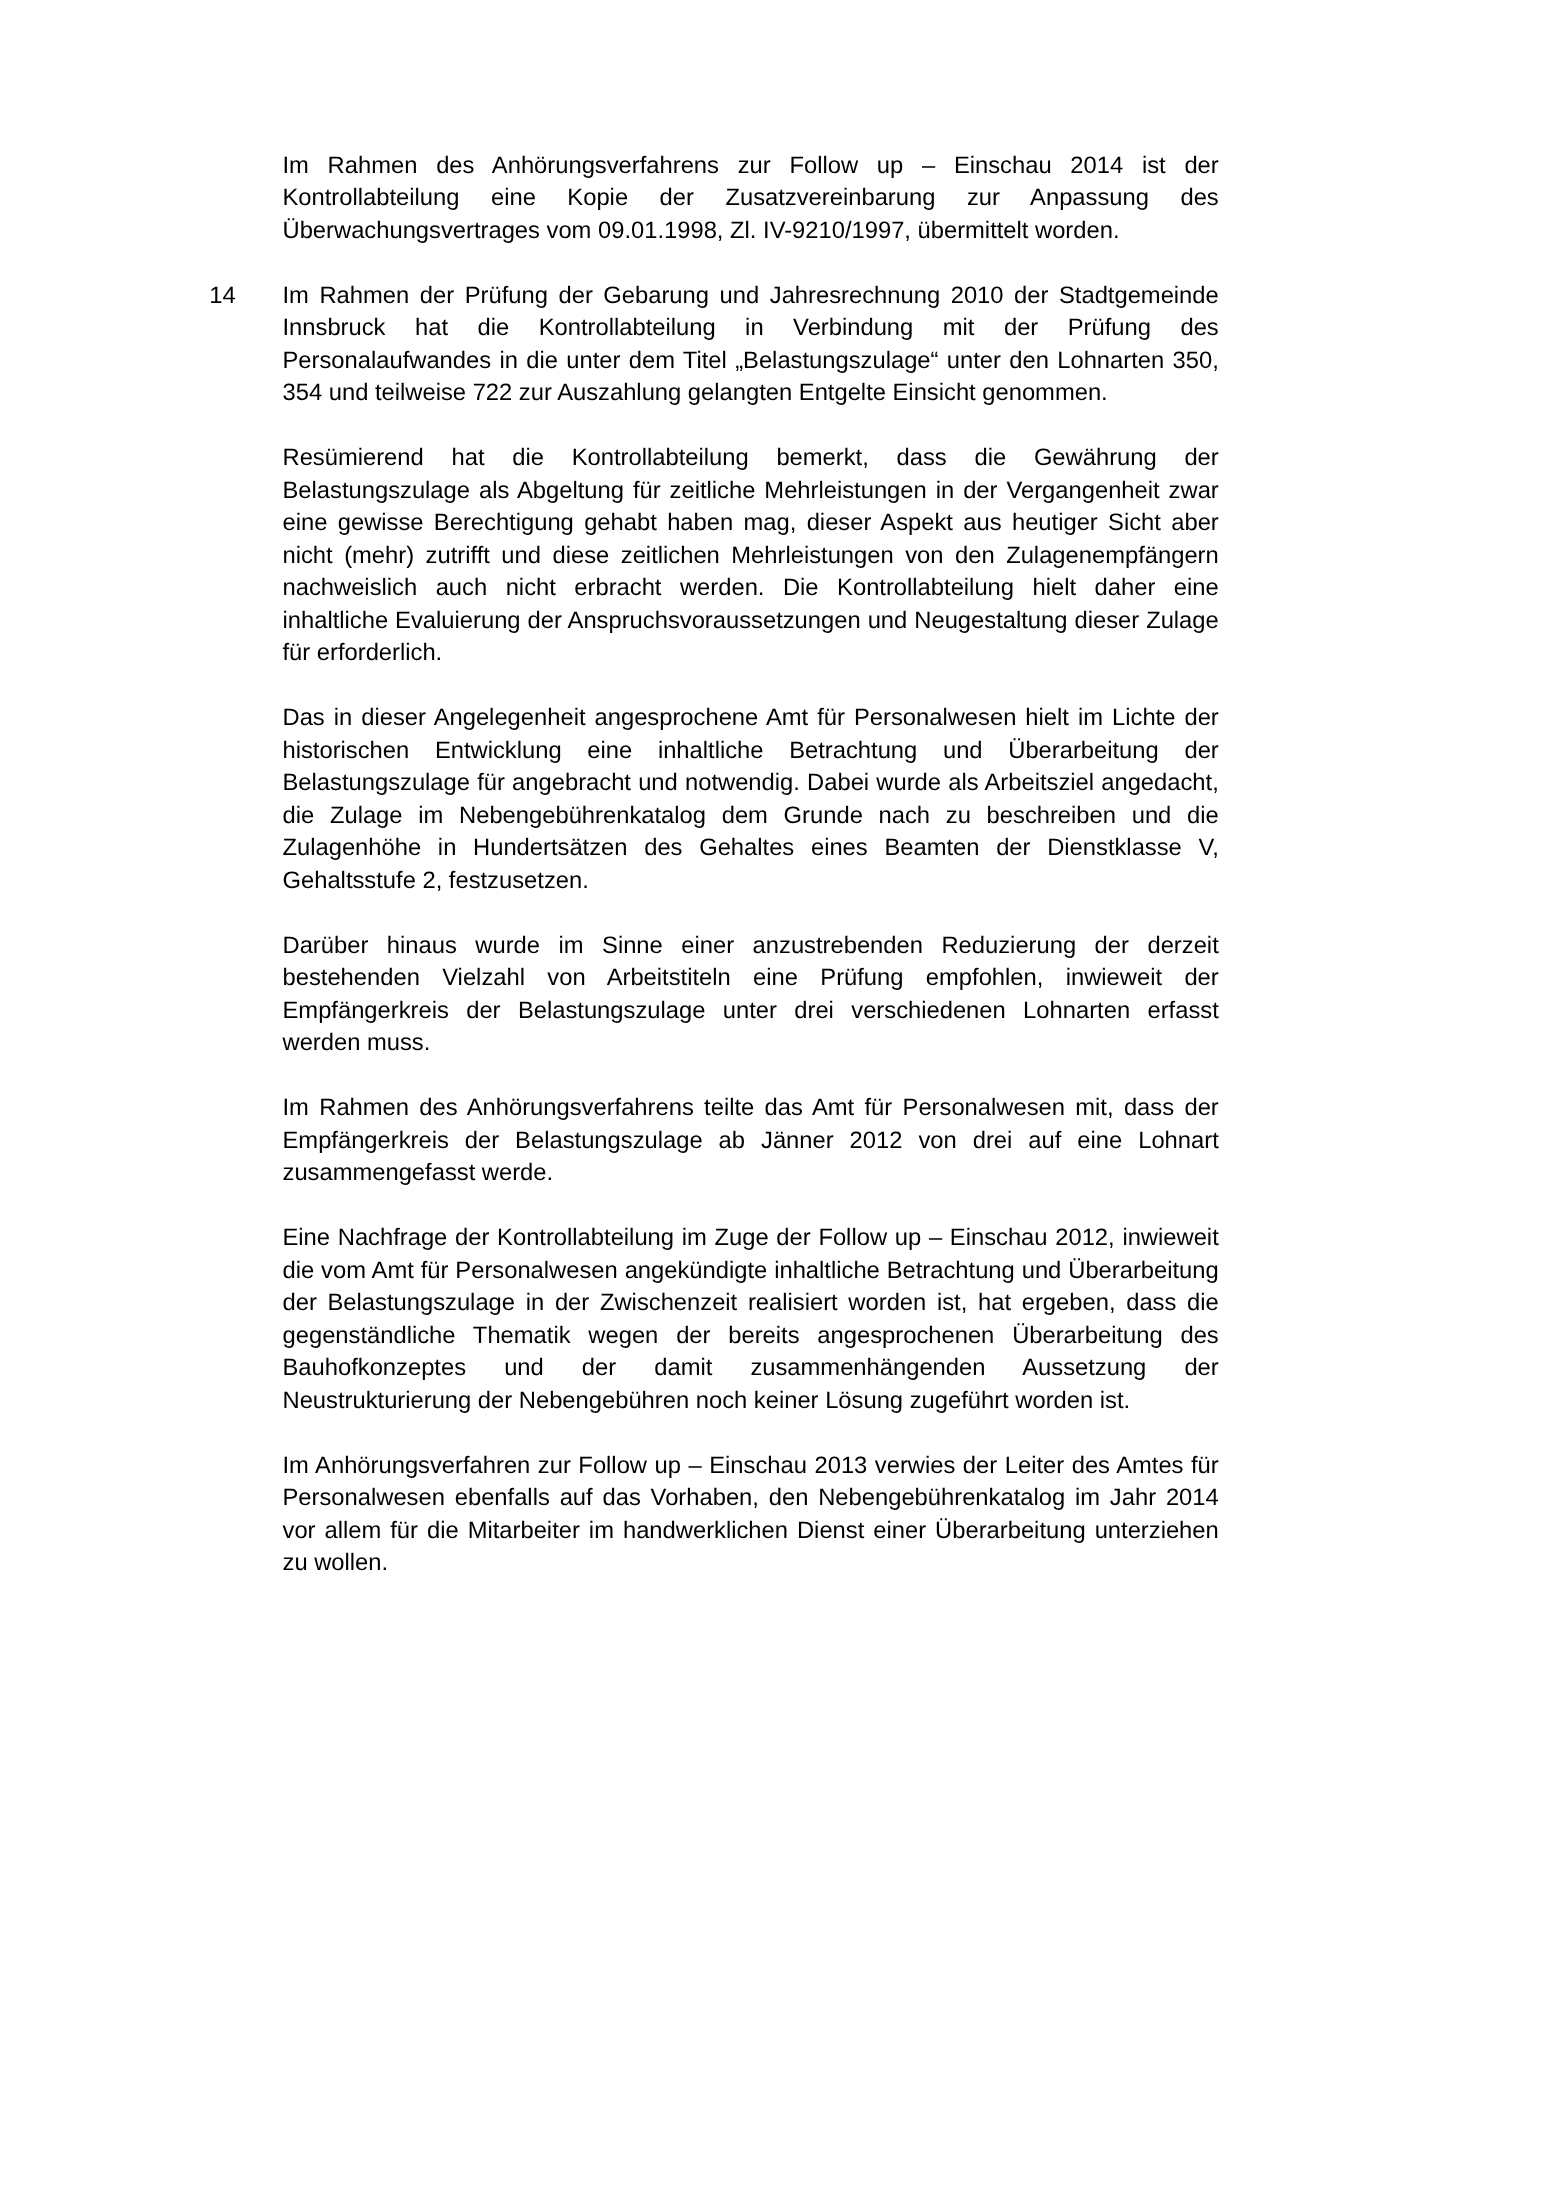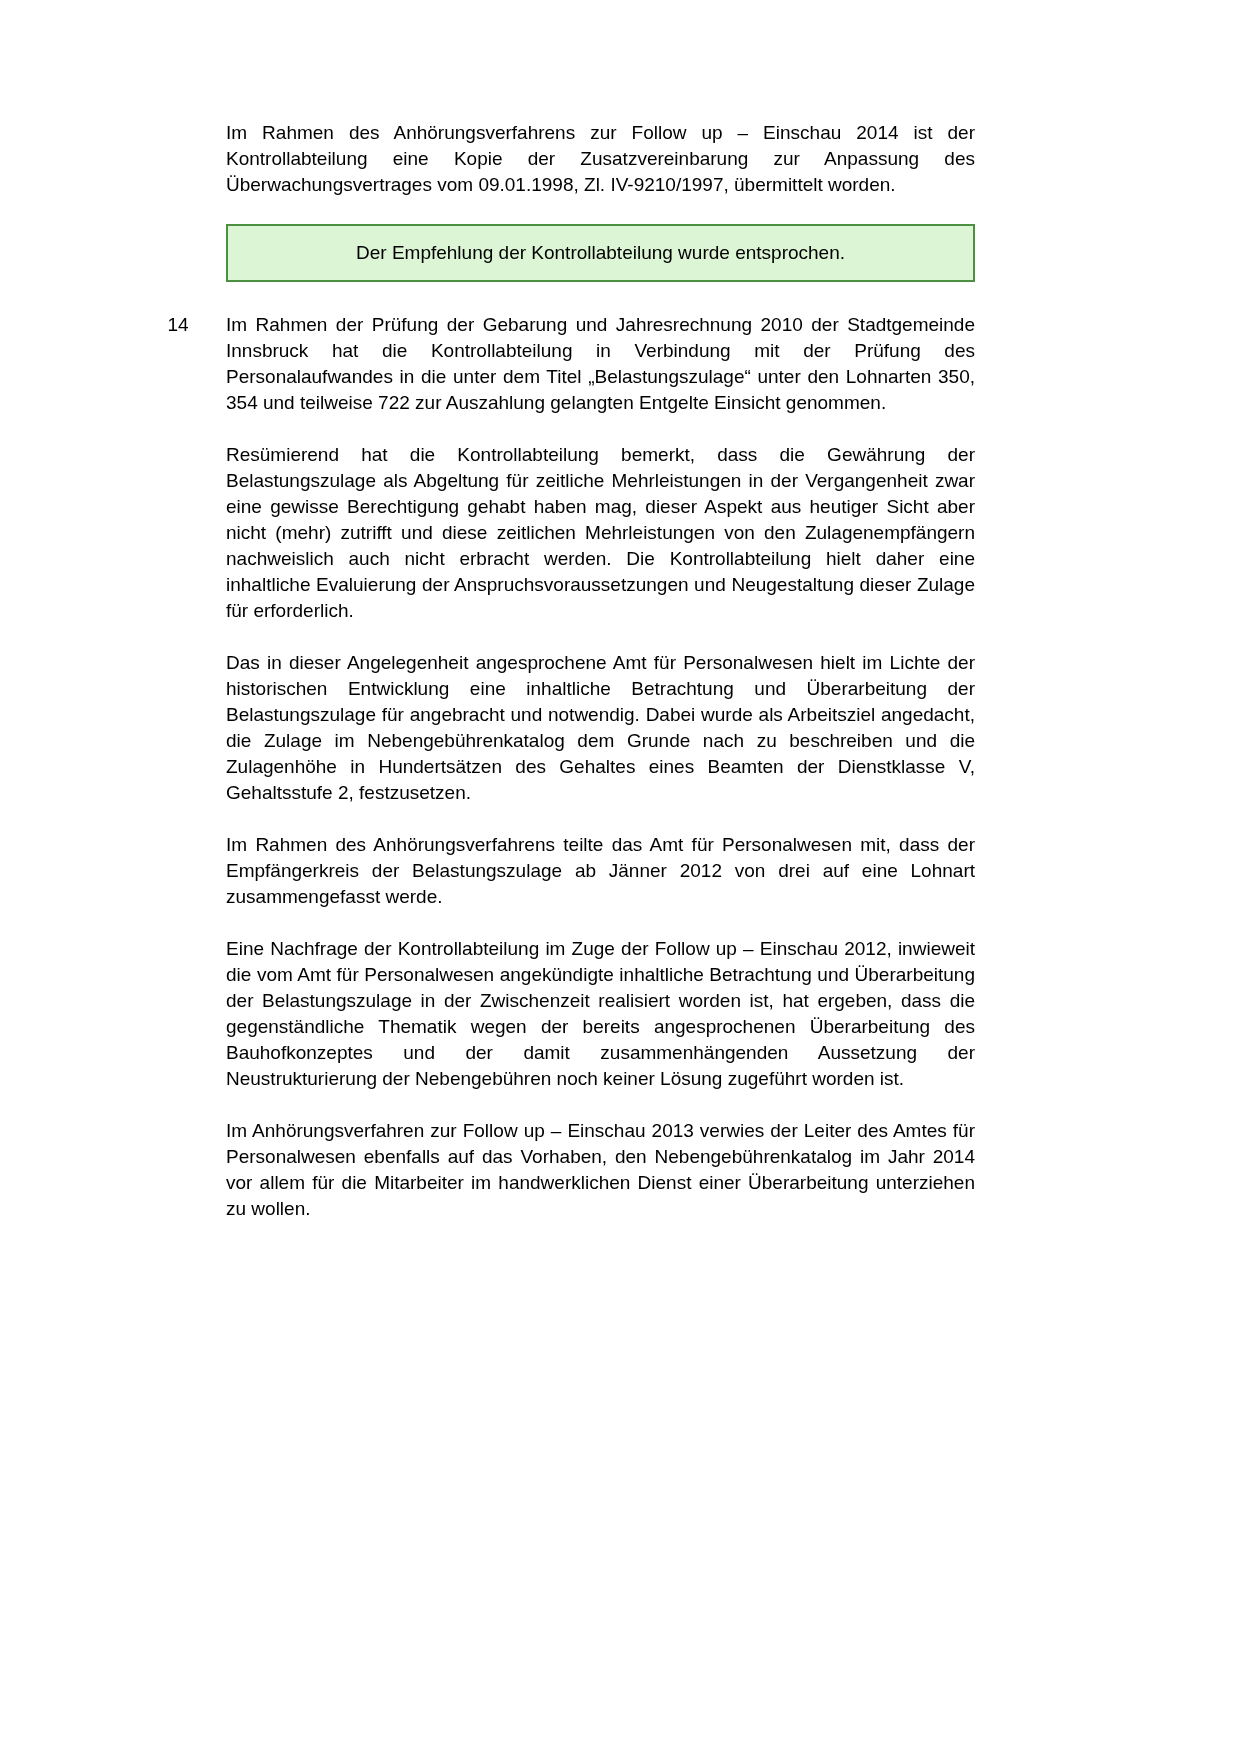--- a/index.html
+++ b/index.html
@@ -72,33 +72,31 @@
 </style>
 </head>
 <body>
 
 <div class="page">
 
   <div class="content">
 
     <p class="para">Im Rahmen des Anhörungsverfahrens zur Follow up – Einschau 2014 ist der Kontrollabteilung eine Kopie der Zusatzvereinbarung zur Anpassung des Überwachungsvertrages vom 09.01.1998, Zl. IV-9210/1997, übermittelt worden.</p>
 
-    <div class="rec-box" style="background: rgb(220, 245, 212); border-color: rgb(76, 145, 65);">
-      <span>Der Empfehlung der Kontrollabteilung wurde entsprochen.</span>
-    </div>
 
     <div class="item-row">
       <div class="item-number">14</div>
       <p class="para">Im Rahmen der Prüfung der Gebarung und Jahresrechnung 2010 der Stadtgemeinde Innsbruck hat die Kontrollabteilung in Verbindung mit der Prüfung des Personalaufwandes in die unter dem Titel „Belastungszulage“ unter den Lohnarten 350, 354 und teilweise 722 zur Auszahlung gelangten Entgelte Einsicht genommen.</p>
     </div>
 
     <p class="para">Resümierend hat die Kontrollabteilung bemerkt, dass die Gewährung der Belastungszulage als Abgeltung für zeitliche Mehrleistungen in der Vergangenheit zwar eine gewisse Berechtigung gehabt haben mag, dieser Aspekt aus heutiger Sicht aber nicht (mehr) zutrifft und diese zeitlichen Mehrleistungen von den Zulagenempfängern nachweislich auch nicht erbracht werden. Die Kontrollabteilung hielt daher eine inhaltliche Evaluierung der Anspruchsvoraussetzungen und Neugestaltung dieser Zulage für erforderlich.</p>
 
     <p class="para">Das in dieser Angelegenheit angesprochene Amt für Personalwesen hielt im Lichte der historischen Entwicklung eine inhaltliche Betrachtung und Überarbeitung der Belastungszulage für angebracht und notwendig. Dabei wurde als Arbeitsziel angedacht, die Zulage im Nebengebührenkatalog dem Grunde nach zu beschreiben und die Zulagenhöhe in Hundertsätzen des Gehaltes eines Beamten der Dienstklasse V, Gehaltsstufe 2, festzusetzen.</p>
 
+    <p class="para">Darüber hinaus wurde im Sinne einer anzustrebenden Reduzierung der derzeit bestehenden Vielzahl von Arbeitstiteln eine Prüfung empfohlen, inwieweit der Empfängerkreis der Belastungszulage unter drei verschiedenen Lohnarten erfasst werden muss.</p>
 
     <p class="para">Im Rahmen des Anhörungsverfahrens teilte das Amt für Personalwesen mit, dass der Empfängerkreis der Belastungszulage ab Jänner 2012 von drei auf eine Lohnart zusammengefasst werde.</p>
 
 
     <p class="para">Eine Nachfrage der Kontrollabteilung im Zuge der Follow up – Einschau 2012, inwieweit die vom Amt für Personalwesen angekündigte inhaltliche Betrachtung und Überarbeitung der Belastungszulage in der Zwischenzeit realisiert worden ist, hat ergeben, dass die gegenständliche Thematik wegen der bereits angesprochenen Überarbeitung des Bauhofkonzeptes und der damit zusammenhängenden Aussetzung der Neustrukturierung der Nebengebühren noch keiner Lösung zugeführt worden ist.</p>
 
     <p class="para">Im Anhörungsverfahren zur Follow up – Einschau 2013 verwies der Leiter des Amtes für Personalwesen ebenfalls auf das Vorhaben, den Nebengebührenkatalog im Jahr 2014 vor allem für die Mitarbeiter im handwerklichen Dienst einer Überarbeitung unterziehen zu wollen.</p>
 
   </div>
 

